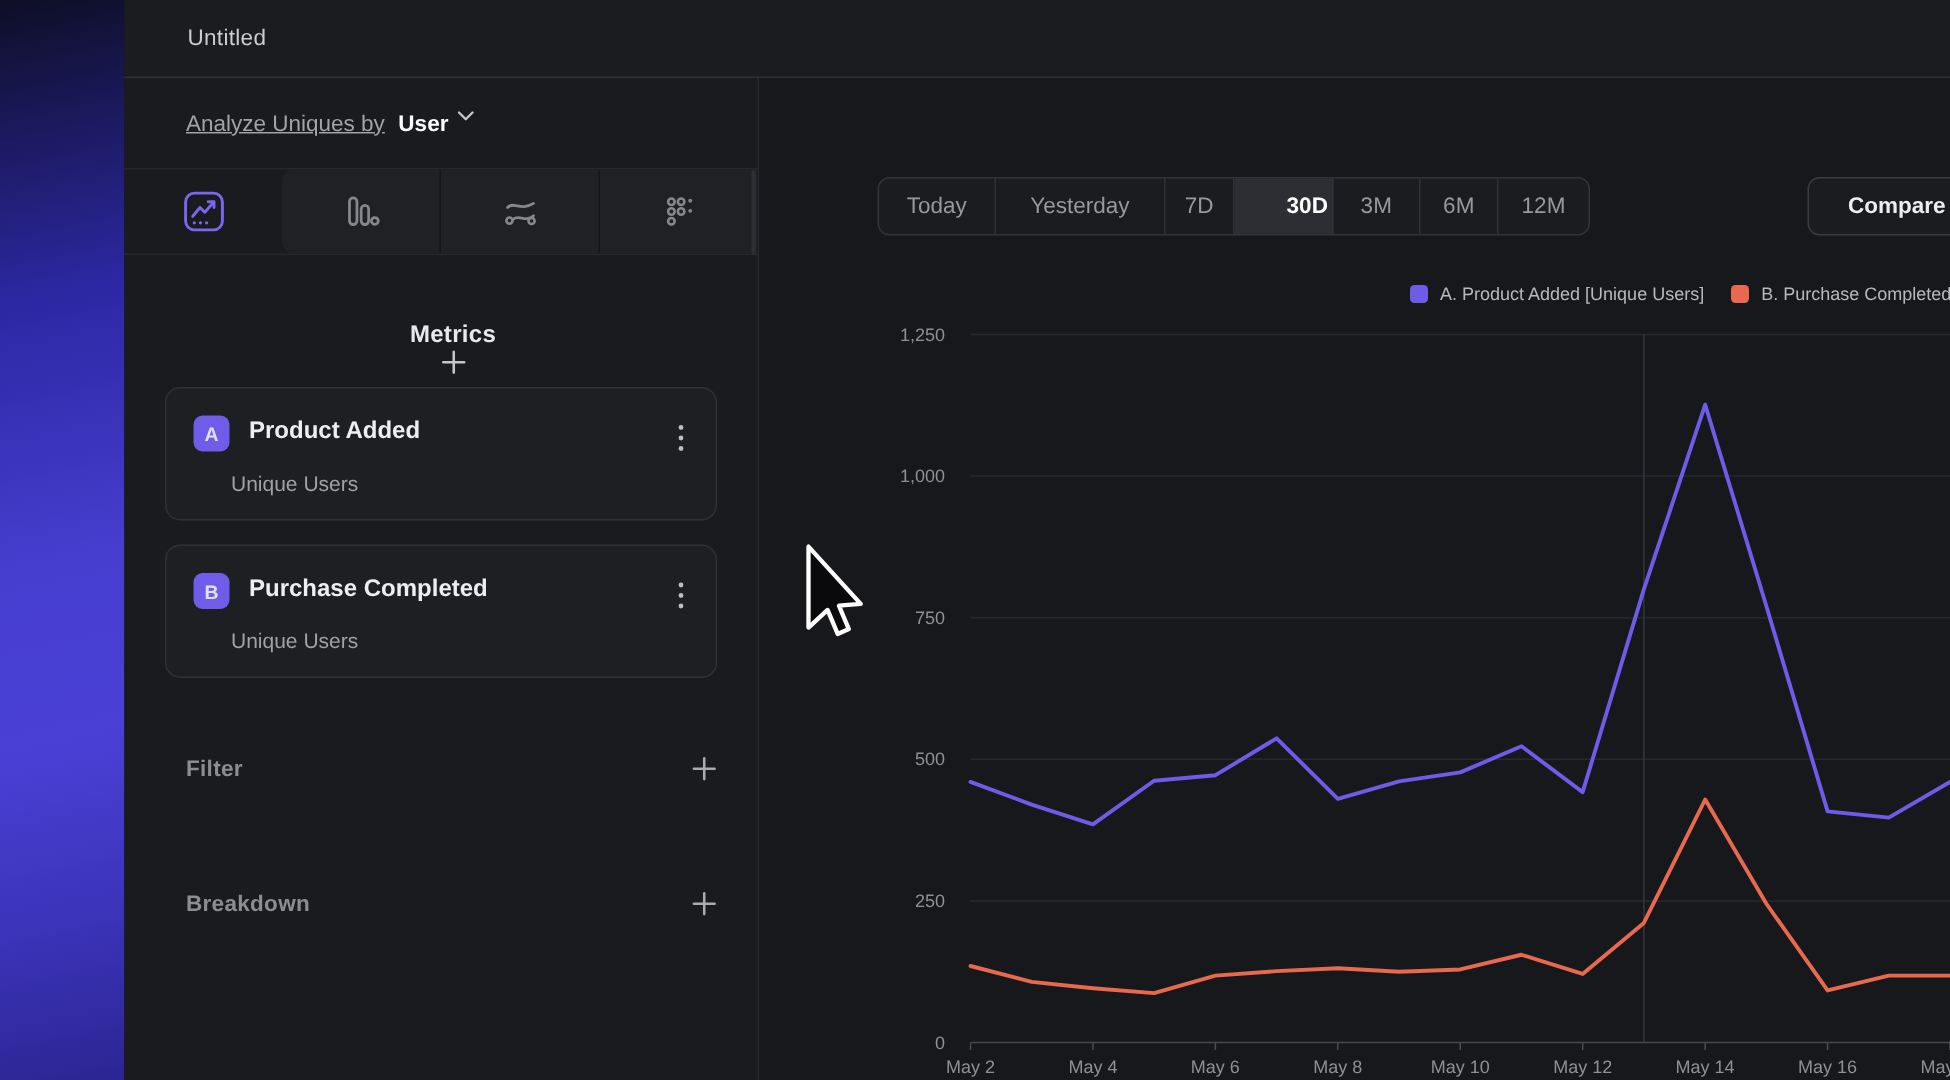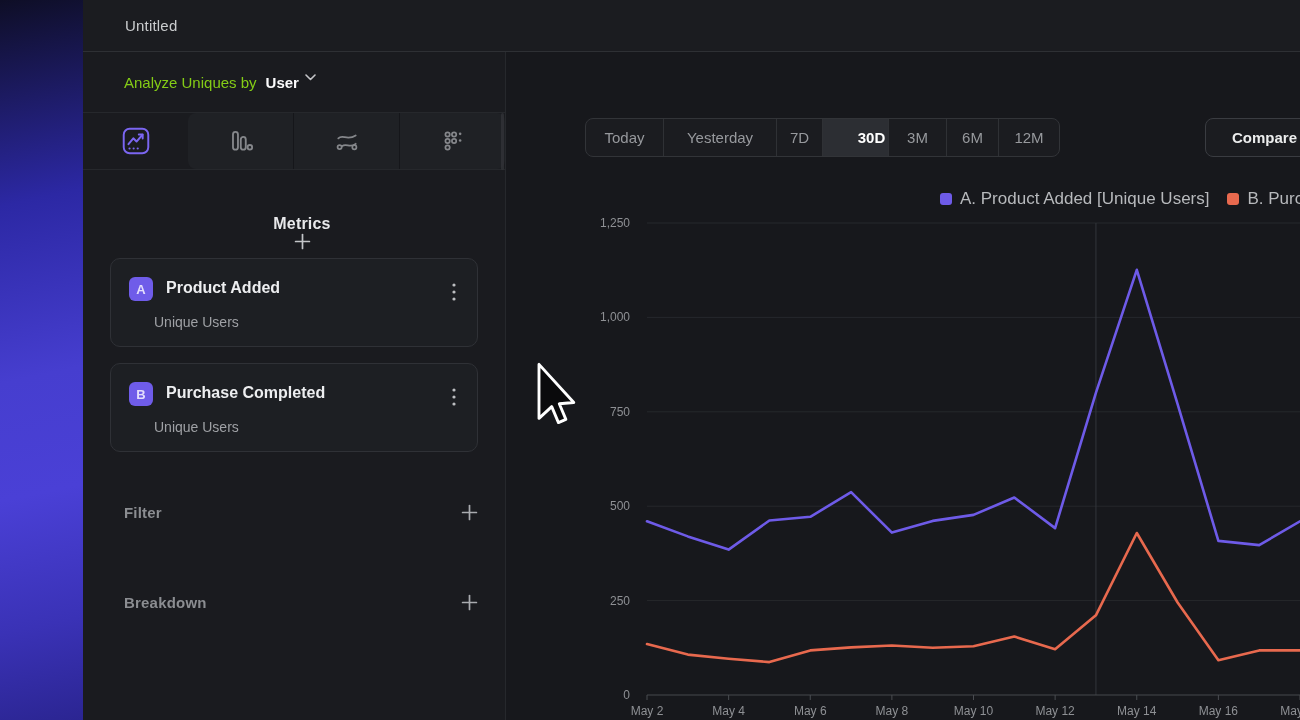--- a/index.html
+++ b/index.html
@@ -13,21 +13,21 @@
 
   
   .app { position:absolute; left:83px; top:0; width:1217px; height:720px; background:#17181c; }
 
   .topbar { position:absolute; left:0; top:0; width:100%; height:52px; background:#1b1c20; border-bottom:1px solid #2e3034; display:flex; align-items:center; padding-left:42px; }
   .topbar .title { font-size:15px; color:#caccce; letter-spacing:.2px; }
 
   
   .sidebar { position:absolute; left:0; top:52px; width:423px; height:668px; background:#1a1b1f; border-right:1px solid #26282c; }
   .analyze-row { position:absolute; left:0; top:0; width:100%; height:61px; border-bottom:1px solid #26282c; display:flex; align-items:center; gap:9px; padding-left:41px; }
-  .analyze-prefix { font-size:15px; color:#84cc16; }
+  .analyze-prefix { font-size:15px; color:#a3a3a3;text-decoration:underline; }
   .analyze-value { font-size:15px; font-weight:700; color:#fbfbfc; display:flex; gap:6px; }
 
   .tabstrip { position:absolute; left:0; top:61px; width:100%; height:57px; border-bottom:1px solid #26282c; display:flex; }
   .tab-selected { width:105px; height:100%; display:flex; align-items:center; justify-content:center; }
   .tabs-group { flex:1; height:100%; background:#1f2125; border-radius:8px; display:flex; overflow:hidden; }
   .tabs-group .tab { flex:1; display:flex; align-items:center; justify-content:center; border-right:1px solid #15161a; }
   .tabs-group .tab:last-child { border-right:none; }
   .scroll-thumb { position:absolute; right:1px; top:61px; width:3px; height:57px; background:#34363b; border-radius:2px; opacity:.7; }
 
   .metrics-header { position:absolute; left:41px; top:163px; width:356px; height:24px; display:flex; align-items:center; justify-content:space-between;flex-direction:column; }
@@ -50,21 +50,21 @@
 
   .range-group { position:absolute; left:79px; top:66px; height:39px; display:flex; border:1px solid #323438; border-radius:8px; overflow:hidden; background:#1b1c20; }
   .seg { height:100%; display:flex; align-items:center; justify-content:center; gap:9px; border-right:1px solid #2f3135; color:#97999d; font-size:15px; }
   .seg:last-child { border-right:none; }
   .seg.sel { background:#2c2e33; color:#ffffff; font-weight:700;padding-left:32px; }
   .compare-btn { position:absolute; left:699px; top:66px; width:130px; height:39px; border:1px solid #3a3c41; border-radius:8px; background:#1b1c20; display:flex; align-items:center; justify-content:flex-start; padding-left:26px; font-size:15px; font-weight:700; color:#eceded; }
 
   .legend { position:absolute; left:434px; top:137px; display:flex; gap:18px; white-space:nowrap; }
   .legend-item { display:flex; align-items:center; gap:8px; }
   .legend-swatch { width:12px; height:12px; border-radius:3px; }
-  .legend-label { font-size:17px; color:#b7b9bc; }
+  .legend-label { font-size:12px; color:#b7b9bc; }
 
   #chart-svg { position:absolute; left:1px; top:128px; }
   #chart-svg text { font-family:"Liberation Sans", sans-serif; }
 
   .cursor { position:absolute; left:536px; top:362px; pointer-events:none; }
 </style>
 </head>
 <body>
 
 <div id="screen">

